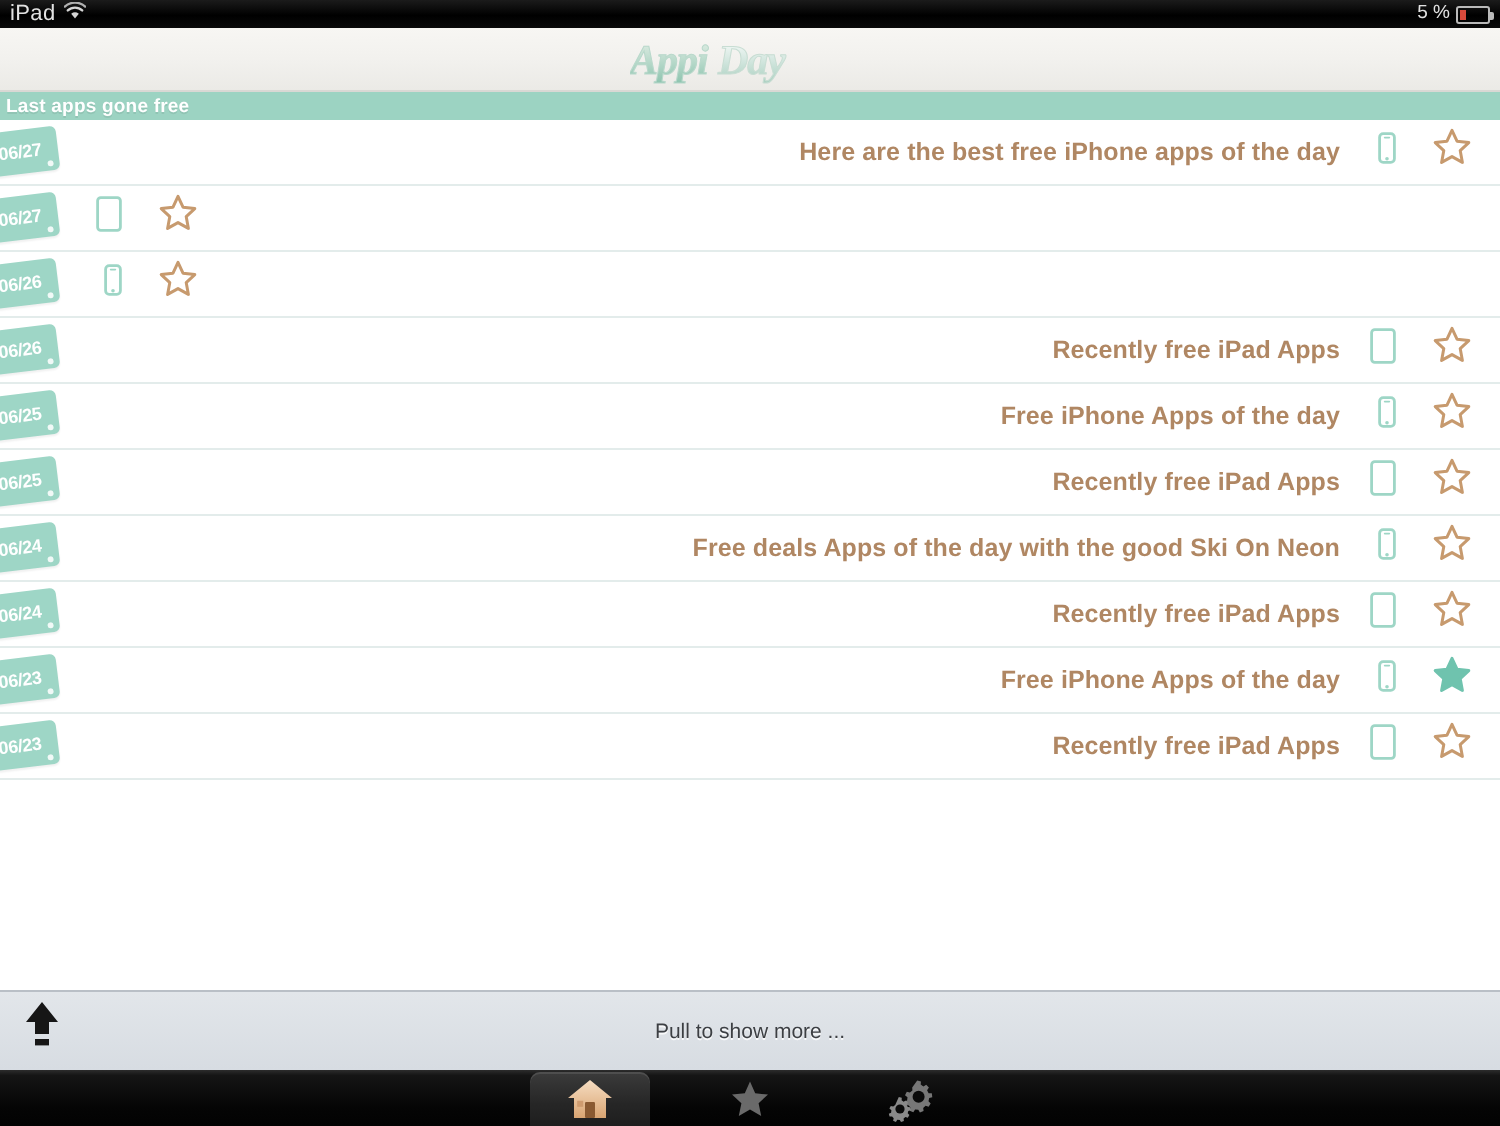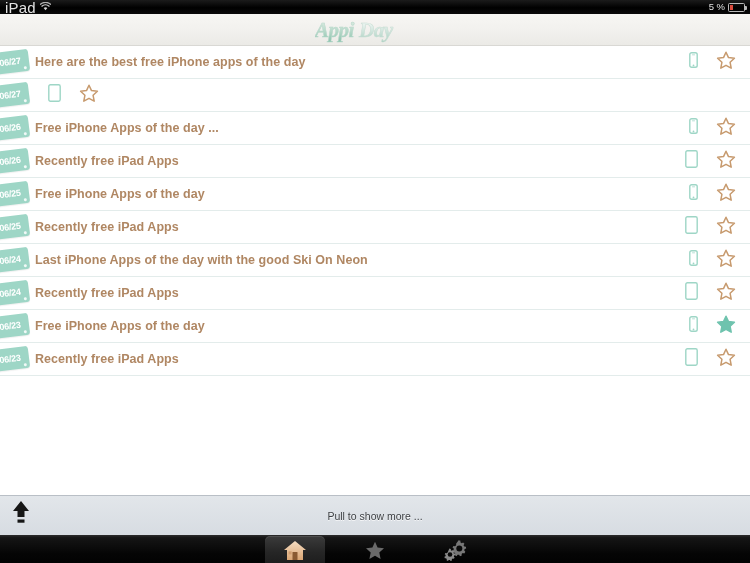--- a/index.html
+++ b/index.html
@@ -13,21 +13,21 @@
   
   .statusbar {
     height:14px; width:100%;
     background:linear-gradient(to bottom,#1b1b1b 0%,#000 55%,#0a0a0a 100%);
     display:flex; align-items:center;
     padding:0 5px;
     color:#d8d8d8; font-size:9.5px; line-height:1;
     position:relative;
   }
   .sb-left { display:flex; align-items:center; gap:4px; }
-  .sb-carrier { font-size:15px; letter-spacing:.2px; color:#e2e2e2; }
+  .sb-carrier { font-size:11px; letter-spacing:.2px; color:#e2e2e2; }
   .sb-center {
     position:absolute; left:0; right:0; text-align:center;
     font-size:9.5px; font-weight:bold; color:#e8e8e8; letter-spacing:.3px;
   }
   .sb-right {
     margin-left:auto; display:flex; align-items:center; gap:3px;
     font-size:9.5px; color:#e2e2e2;
   }
   .wifi-ico { display:block; }
   .batt {
@@ -90,21 +90,21 @@
     content:""; position:absolute; right:3px; bottom:2px;
     width:3px; height:3px; border-radius:50%;
     background:rgba(255,255,255,.85);
   }
   .row-title {
     flex:1 1 auto;
     color:#b08763;
     font-size:12.5px; font-weight:bold;
     letter-spacing:.05px;
     padding-left:2px;
-    white-space:nowrap; overflow:hidden;
+    white-space:nowrap; overflow:hidden;text-align:right;
   }
   .row-icons {
     flex:0 0 80px; display:flex; align-items:center;
     justify-content:flex-end; gap:17px; padding-right:13px;
   }
   .dev { display:block; }
   .star-ico { display:block; }
 
   
   .pull {
@@ -171,20 +171,21 @@
         </linearGradient>
       </defs>
       <text x="0" y="20" font-family="Liberation Serif, serif" font-size="21" font-weight="bold" font-style="italic" fill="url(#lgA)" stroke="#b9d8cb" stroke-width="0.5" letter-spacing="-0.5">Appi</text>
       <text x="44" y="20" font-family="Liberation Serif, serif" font-size="21" font-weight="bold" font-style="italic" fill="url(#lgB)" stroke="#c8ddd3" stroke-width="0.5" letter-spacing="-0.5">Day</text>
     </svg>
   </div>
 </div>
 
 <div class="screen">
   <div id="list-root">
+      <div class="section-header">Last apps gone free</div>
       <div class="row">
         <div class="row-date">
           <div class="tag">06/27</div>
         </div>
         <div class="row-title">Here are the best free iPhone apps of the day</div>
         <div class="row-icons">
           <span class="dev"><svg width="9" height="16" viewBox="0 0 9 16">
               <rect x="0.8" y="0.8" width="7.4" height="14.4" rx="1.8" fill="none" stroke="#9ed6c6" stroke-width="1.4"></rect>
               <rect x="2.9" y="2.4" width="3.2" height="0.8" rx="0.4" fill="#9ed6c6"></rect>
               <circle cx="4.5" cy="13.4" r="0.9" fill="#9ed6c6"></circle>
@@ -204,21 +205,20 @@
             </svg></span>
           <span class="star-ico"><svg width="22" height="19" viewBox="0 0 22 19">
               <path d="M11 1.2 L13.5 6.6 L19.4 7.3 L15.1 11.3 L16.2 17.2 L11 14.3 L5.8 17.2 L6.9 11.3 L2.6 7.3 L8.5 6.6 Z" fill="none" stroke="#c79a6e" stroke-width="1.5" stroke-linejoin="round"></path>
             </svg></span>
         </div>
       </div>
       <div class="row">
         <div class="row-date">
           <div class="tag">06/26</div>
         </div>
-        <div class="row-title">Free iPhone Apps of the day ...</div>
         <div class="row-icons">
           <span class="dev"><svg width="9" height="16" viewBox="0 0 9 16">
               <rect x="0.8" y="0.8" width="7.4" height="14.4" rx="1.8" fill="none" stroke="#9ed6c6" stroke-width="1.4"></rect>
               <rect x="2.9" y="2.4" width="3.2" height="0.8" rx="0.4" fill="#9ed6c6"></rect>
               <circle cx="4.5" cy="13.4" r="0.9" fill="#9ed6c6"></circle>
             </svg></span>
           <span class="star-ico"><svg width="22" height="19" viewBox="0 0 22 19">
               <path d="M11 1.2 L13.5 6.6 L19.4 7.3 L15.1 11.3 L16.2 17.2 L11 14.3 L5.8 17.2 L6.9 11.3 L2.6 7.3 L8.5 6.6 Z" fill="none" stroke="#c79a6e" stroke-width="1.5" stroke-linejoin="round"></path>
             </svg></span>
         </div>
@@ -264,21 +264,21 @@
             </svg></span>
           <span class="star-ico"><svg width="22" height="19" viewBox="0 0 22 19">
               <path d="M11 1.2 L13.5 6.6 L19.4 7.3 L15.1 11.3 L16.2 17.2 L11 14.3 L5.8 17.2 L6.9 11.3 L2.6 7.3 L8.5 6.6 Z" fill="none" stroke="#c79a6e" stroke-width="1.5" stroke-linejoin="round"></path>
             </svg></span>
         </div>
       </div>
       <div class="row">
         <div class="row-date">
           <div class="tag">06/24</div>
         </div>
-        <div class="row-title">Last iPhone Apps of the day  with the good Ski On Neon</div>
+        <div class="row-title">Free deals Apps of the day  with the good Ski On Neon</div>
         <div class="row-icons">
           <span class="dev"><svg width="9" height="16" viewBox="0 0 9 16">
               <rect x="0.8" y="0.8" width="7.4" height="14.4" rx="1.8" fill="none" stroke="#9ed6c6" stroke-width="1.4"></rect>
               <rect x="2.9" y="2.4" width="3.2" height="0.8" rx="0.4" fill="#9ed6c6"></rect>
               <circle cx="4.5" cy="13.4" r="0.9" fill="#9ed6c6"></circle>
             </svg></span>
           <span class="star-ico"><svg width="22" height="19" viewBox="0 0 22 19">
               <path d="M11 1.2 L13.5 6.6 L19.4 7.3 L15.1 11.3 L16.2 17.2 L11 14.3 L5.8 17.2 L6.9 11.3 L2.6 7.3 L8.5 6.6 Z" fill="none" stroke="#c79a6e" stroke-width="1.5" stroke-linejoin="round"></path>
             </svg></span>
         </div>

